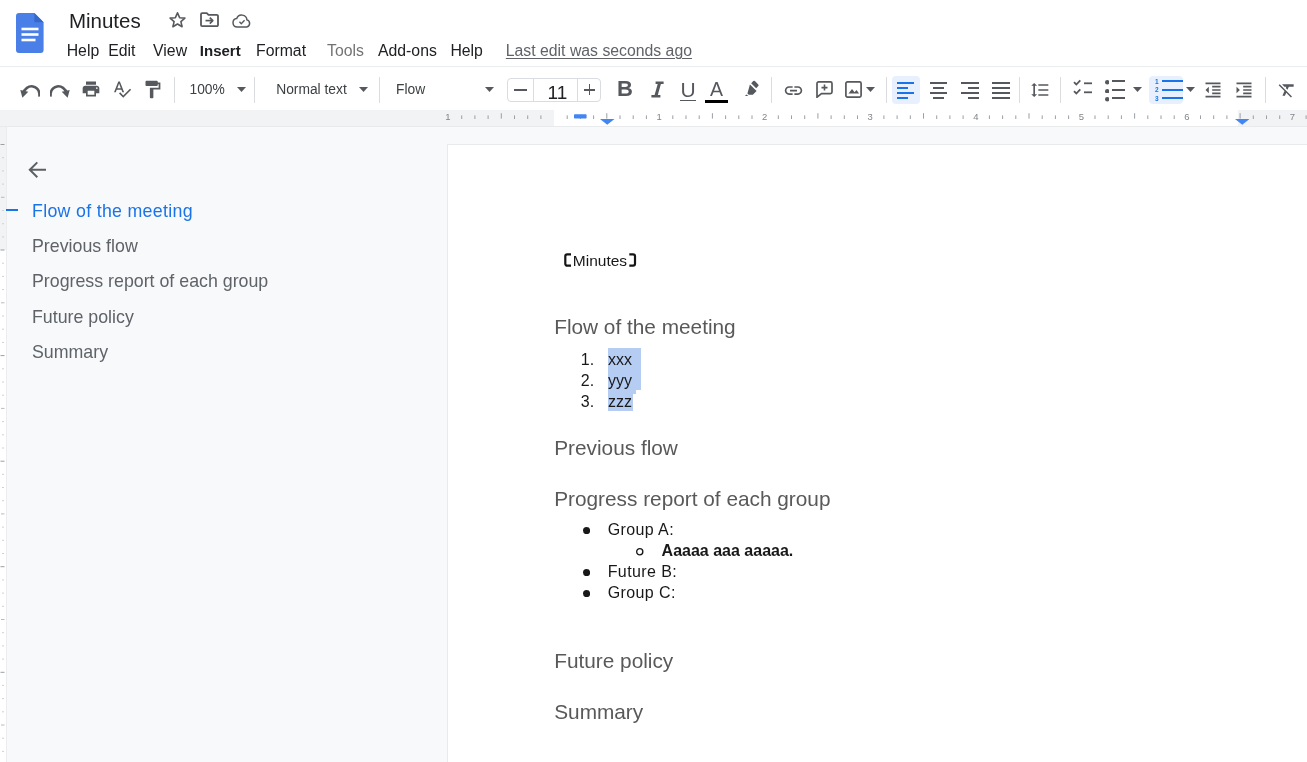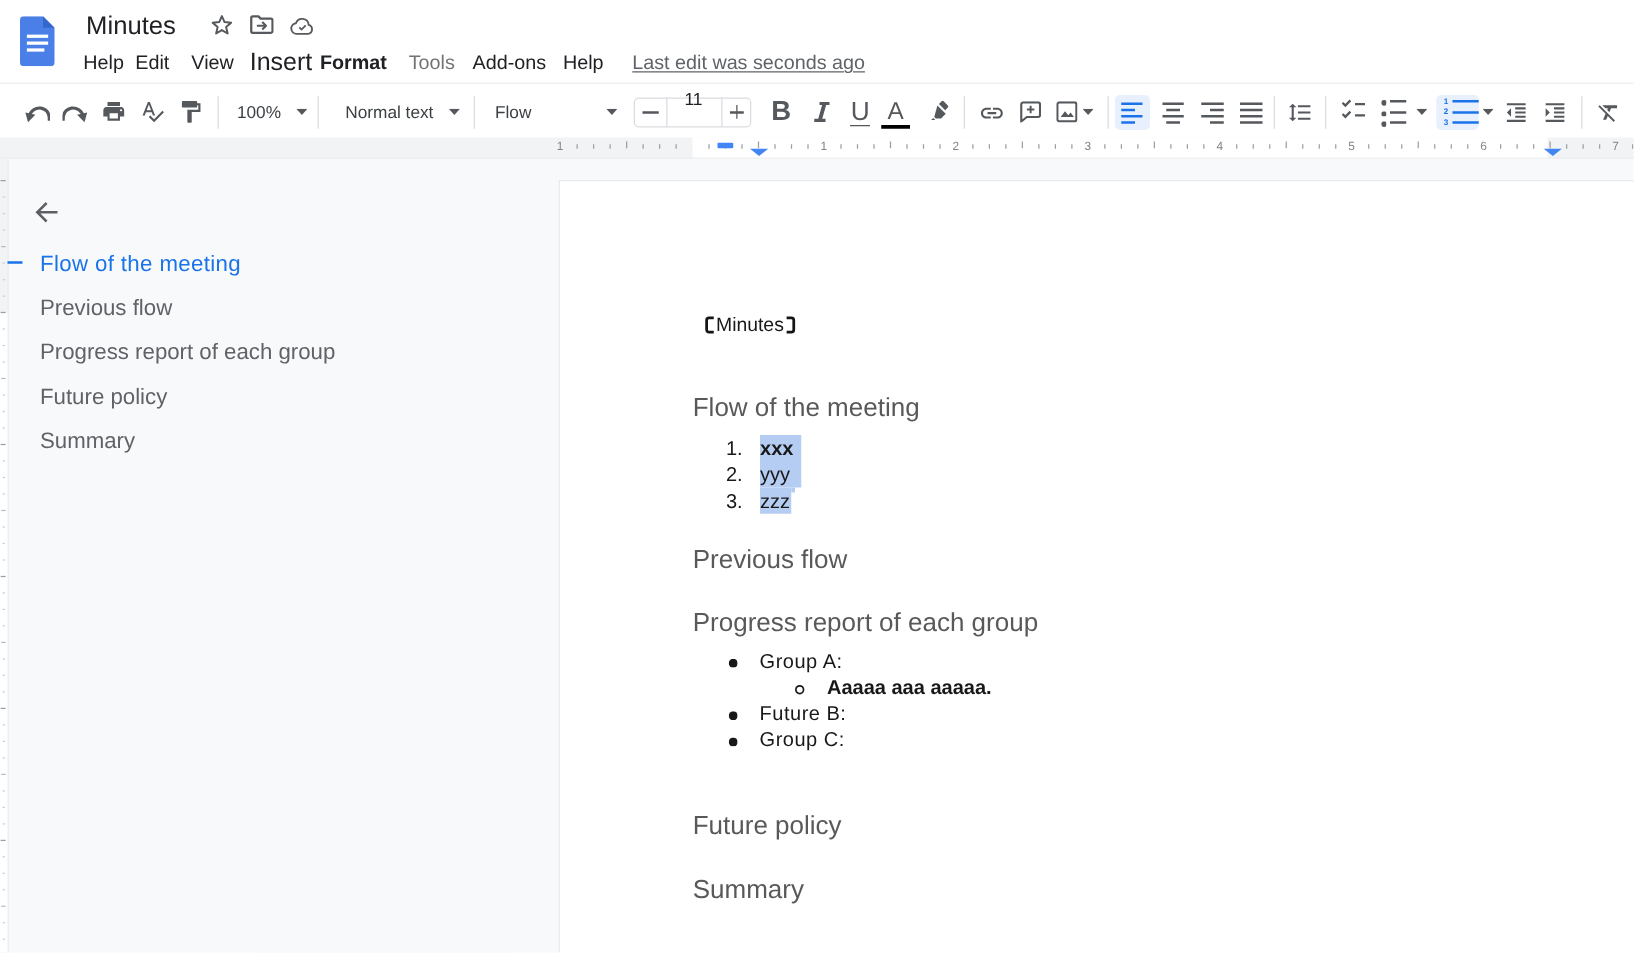--- a/index.html
+++ b/index.html
@@ -23,22 +23,22 @@
 <path d="M5.5 8.6 h7" stroke-width="1.7"></path>
     <path d="M9.8 5.6 l3 3 -3 3" stroke-width="1.7" stroke-linejoin="round"></path>
   </svg>
 <svg class="abs" style="left:232px;top:14px" width="20" height="14" viewBox="0 0 24 17" fill="none" stroke="#56595d" stroke-width="1.8">
 <path d="M6.2 15.9 a5.2 5.2 0 0 1 -0.6 -10.35 A6.4 6.4 0 0 1 18 7.1 a4.55 4.55 0 0 1 -0.3 8.8 Z"></path>
 <path d="M8.9 9.5 l2.2 2.2 4-4" stroke-width="1.7"></path>
   </svg>
 <div style="position:absolute;left:66.7px;top:42.8px;font-size:15.8px;line-height:15.8px;color:#202124;font-weight:400;white-space:pre;">Help</div>
 <div style="position:absolute;left:108.2px;top:42.8px;font-size:15.8px;line-height:15.8px;color:#202124;font-weight:400;white-space:pre;">Edit</div>
 <div style="position:absolute;left:153.1px;top:42.8px;font-size:15.8px;line-height:15.8px;color:#202124;font-weight:400;white-space:pre;">View</div>
-<div style="position:absolute;left:199.8px;top:42.8px;font-size:20px;line-height:15.8px;color:#202124;font-weight:400;white-space:pre;">Insert</div>
-<div style="position:absolute;left:256.0px;top:42.8px;font-size:15.8px;line-height:15.8px;color:#202124;font-weight:700;white-space:pre;">Format</div>
+<div style="position:absolute;left:199.8px;top:42.8px;font-size:15px;line-height:15.8px;color:#202124;font-weight:700;white-space:pre;">Insert</div>
+<div style="position:absolute;left:256.0px;top:42.8px;font-size:15.8px;line-height:15.8px;color:#202124;font-weight:400;white-space:pre;">Format</div>
 <div style="position:absolute;left:327px;top:42.8px;font-size:15.8px;line-height:15.8px;color:#737373;font-weight:400;white-space:pre;">Tools</div>
 <div style="position:absolute;left:378px;top:42.8px;font-size:15.8px;line-height:15.8px;color:#202124;font-weight:400;white-space:pre;">Add-ons</div>
 <div style="position:absolute;left:450.4px;top:42.8px;font-size:15.8px;line-height:15.8px;color:#202124;font-weight:400;white-space:pre;">Help</div>
 <div style="position:absolute;left:505.8px;top:42.8px;font-size:15.8px;line-height:15.8px;color:#5f6368;font-weight:400;white-space:pre;text-decoration:underline;text-underline-offset:1.5px;text-decoration-thickness:1px;">Last edit was seconds ago</div>
 <div class="abs" style="left:0;top:66px;width:1307px;height:1px;background:#ebedef"></div>
 <svg class="abs" style="left:20px;top:83px" width="20" height="16" viewBox="0 0 20 16">
 <path d="M3.1 10.6 C4.4 5.6 8.8 2.7 12.9 3.5 C16.3 4.2 18.8 6.9 19.3 10.2 L19.5 13.6" fill="none" stroke="#55585c" stroke-width="2.5"></path>
 <polygon points="0.3,7.0 8.3,8.7 2.4,14.8" fill="#55585c"></polygon>
   </svg>
 <svg class="abs" style="left:50px;top:83px" width="20" height="16" viewBox="0 0 20 16">
@@ -71,21 +71,21 @@
     <path d="M0 0h9L4.5 5z" fill="#55585c"></path>
   </svg>
 <div style="position:absolute;left:396.0px;top:82.9px;font-size:13.8px;line-height:13.8px;color:#3c4043;font-weight:400;white-space:pre;">Flow</div>
 <svg class="abs" style="left:485.0px;top:87.3px" width="9" height="5" viewBox="0 0 9 5">
     <path d="M0 0h9L4.5 5z" fill="#55585c"></path>
   </svg>
 <div class="abs" style="left:507px;top:77.5px;width:94px;height:24px;border:1px solid #d9dce0;border-radius:4px;box-sizing:border-box"></div>
 <div class="abs" style="left:533px;top:78px;width:1px;height:23px;background:#d9dce0"></div>
 <div class="abs" style="left:577px;top:78px;width:1px;height:23px;background:#d9dce0"></div>
 <div class="abs" style="left:513.5px;top:88.7px;width:13px;height:1.9px;background:#55585c"></div>
-<div style="position:absolute;left:547.5px;top:73px;font-size:14px;line-height:13.5px;color:#202124;font-weight:400;white-space:pre;">11</div>
+<div style="position:absolute;left:547.5px;top:86px;font-size:19px;line-height:13.5px;color:#202124;font-weight:400;white-space:pre;">11</div>
 <div class="abs" style="left:584px;top:88.7px;width:11px;height:1.9px;background:#55585c"></div>
 <div class="abs" style="left:588.6px;top:84.2px;width:1.9px;height:11px;background:#55585c"></div>
 <div style="position:absolute;left:617.0px;top:78.3px;font-size:22px;line-height:22px;color:#55585c;font-weight:700;white-space:pre;">B</div>
 <svg class="abs" style="left:650px;top:80.5px" width="15" height="17" viewBox="0 0 15 17" fill="#55585c">
 <path d="M5.6 0.5 H13.6 V3 H10.9 L7.8 14 H10.4 V16.5 H1.4 V14 H4.6 L7.7 3 H5.6 Z"></path>
   </svg>
 <div style="position:absolute;left:680.5px;top:79.1px;font-size:21px;line-height:21px;color:#55585c;font-weight:400;white-space:pre;">U</div>
 <div class="abs" style="left:680px;top:99.6px;width:16px;height:1.7px;background:#55585c"></div>
 <div style="position:absolute;left:710.0px;top:79.5px;font-size:19.5px;line-height:19.5px;color:#55585c;font-weight:400;white-space:pre;">A</div>
 <div class="abs" style="left:705px;top:100px;width:23px;height:3.2px;background:#000"></div>
@@ -309,21 +309,21 @@
 <svg class="abs" style="left:560px;top:250px" width="80" height="20" viewBox="0 0 80 20" fill="none" stroke="#151515" stroke-width="2.2">
 <path d="M11 4.3 H7.2 a1.9 1.9 0 0 0 -1.9 1.9 v7.6 a1.9 1.9 0 0 0 1.9 1.9 H11"></path>
 <path d="M69.3 4.3 H73.1 a1.9 1.9 0 0 1 1.9 1.9 v7.6 a1.9 1.9 0 0 1 -1.9 1.9 H69.3"></path>
 </svg>
 <div style="position:absolute;left:554.2px;top:317.0px;font-size:20.8px;line-height:20.8px;color:#595959;font-weight:400;white-space:pre;">Flow of the meeting</div>
 <div style="position:absolute;left:554.2px;top:437.6px;font-size:20.8px;line-height:20.8px;color:#595959;font-weight:400;white-space:pre;">Previous flow</div>
 <div style="position:absolute;left:554.2px;top:489.2px;font-size:20.8px;line-height:20.8px;color:#595959;font-weight:400;white-space:pre;">Progress report of each group</div>
 <div style="position:absolute;left:554.2px;top:650.6px;font-size:20.8px;line-height:20.8px;color:#595959;font-weight:400;white-space:pre;">Future policy</div>
 <div style="position:absolute;left:554.2px;top:701.7px;font-size:20.8px;line-height:20.8px;color:#595959;font-weight:400;white-space:pre;">Summary</div>
 <div style="position:absolute;left:580.8px;top:352.2px;font-size:16px;line-height:16px;color:#181818;font-weight:400;white-space:pre;">1.</div>
-<div style="position:absolute;left:608.1px;top:352.2px;font-size:16px;line-height:16px;color:#181818;font-weight:700;white-space:pre;">xxx</div>
+<div style="position:absolute;left:608.1px;top:352.2px;font-size:16px;line-height:16px;color:#181818;font-weight:400;white-space:pre;">xxx</div>
 <div style="position:absolute;left:580.8px;top:373.0px;font-size:16px;line-height:16px;color:#181818;font-weight:400;white-space:pre;">2.</div>
 <div style="position:absolute;left:608.1px;top:373.0px;font-size:16px;line-height:16px;color:#181818;font-weight:400;white-space:pre;">yyy</div>
 <div style="position:absolute;left:580.8px;top:393.9px;font-size:16px;line-height:16px;color:#181818;font-weight:400;white-space:pre;">3.</div>
 <div style="position:absolute;left:608.1px;top:393.9px;font-size:16px;line-height:16px;color:#181818;font-weight:400;white-space:pre;">zzz</div>
 <svg class="abs" style="left:583.0px;top:527.3px" width="7.2" height="7.2" viewBox="0 0 10 10">
     <circle cx="5" cy="5" r="5" fill="#181818"></circle>
   </svg>
 <div style="position:absolute;left:607.7px;top:521.8px;font-size:16px;line-height:16px;color:#181818;font-weight:400;white-space:pre;letter-spacing:0.4px;">Group A:</div>
 <svg class="abs" style="left:636.1px;top:548.1px" width="7.5" height="7.5" viewBox="0 0 10 10">
     <circle cx="5" cy="5" r="4.1" fill="none" stroke="#181818" stroke-width="1.8"></circle>

